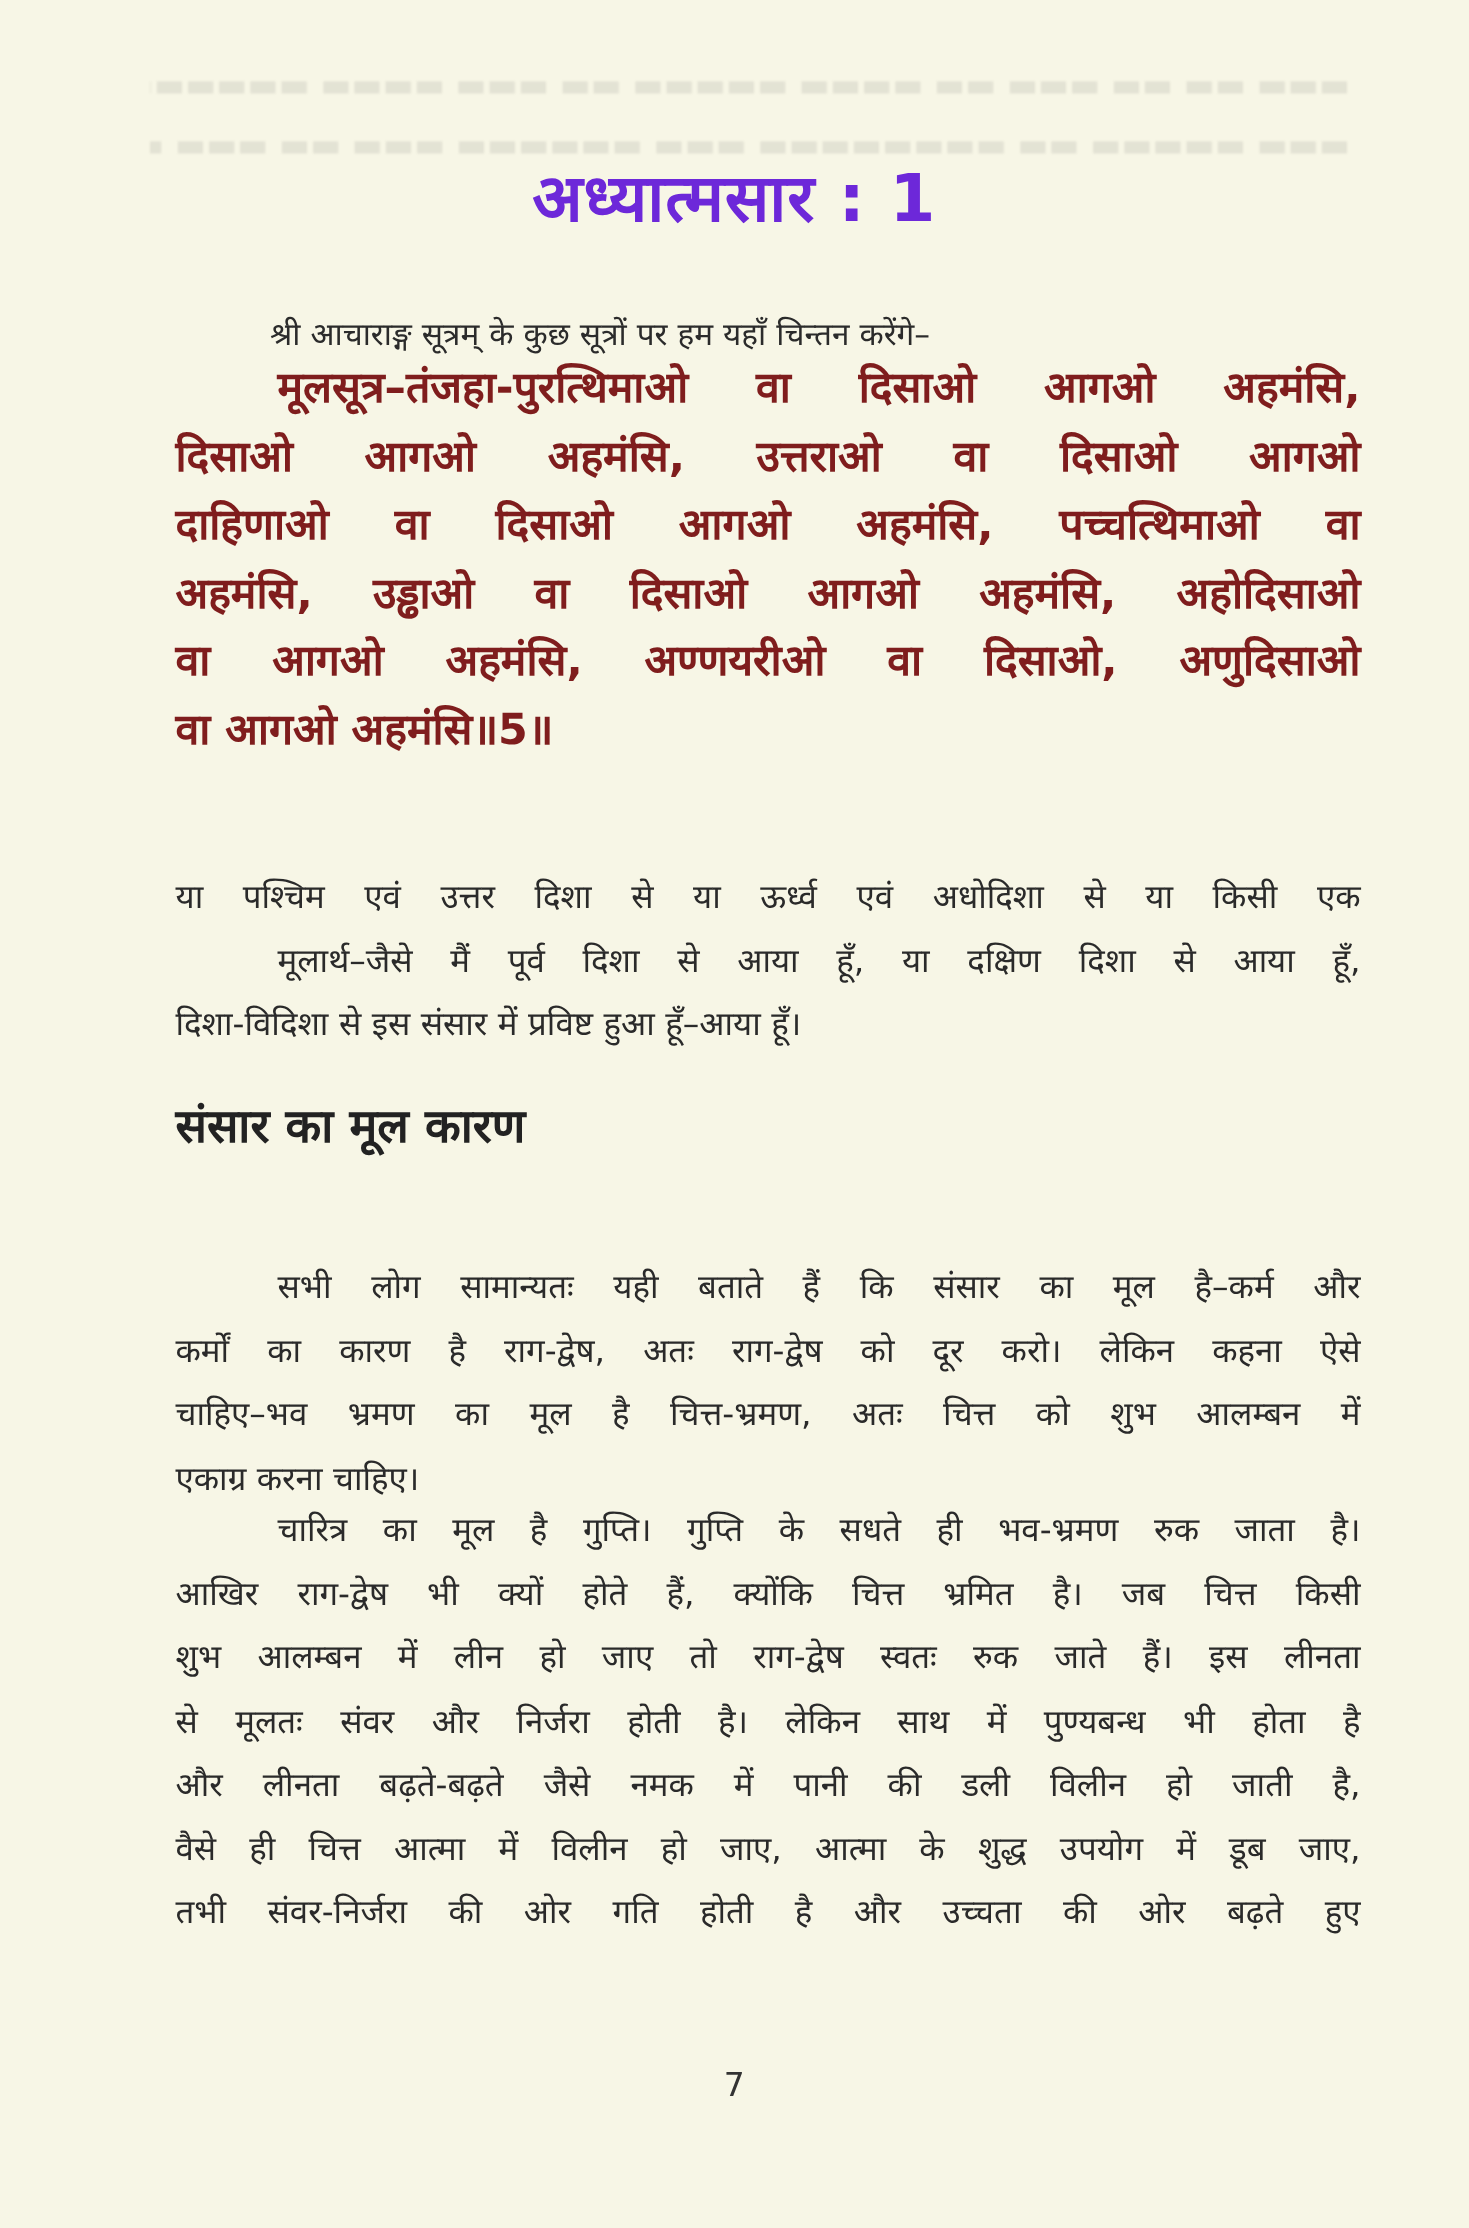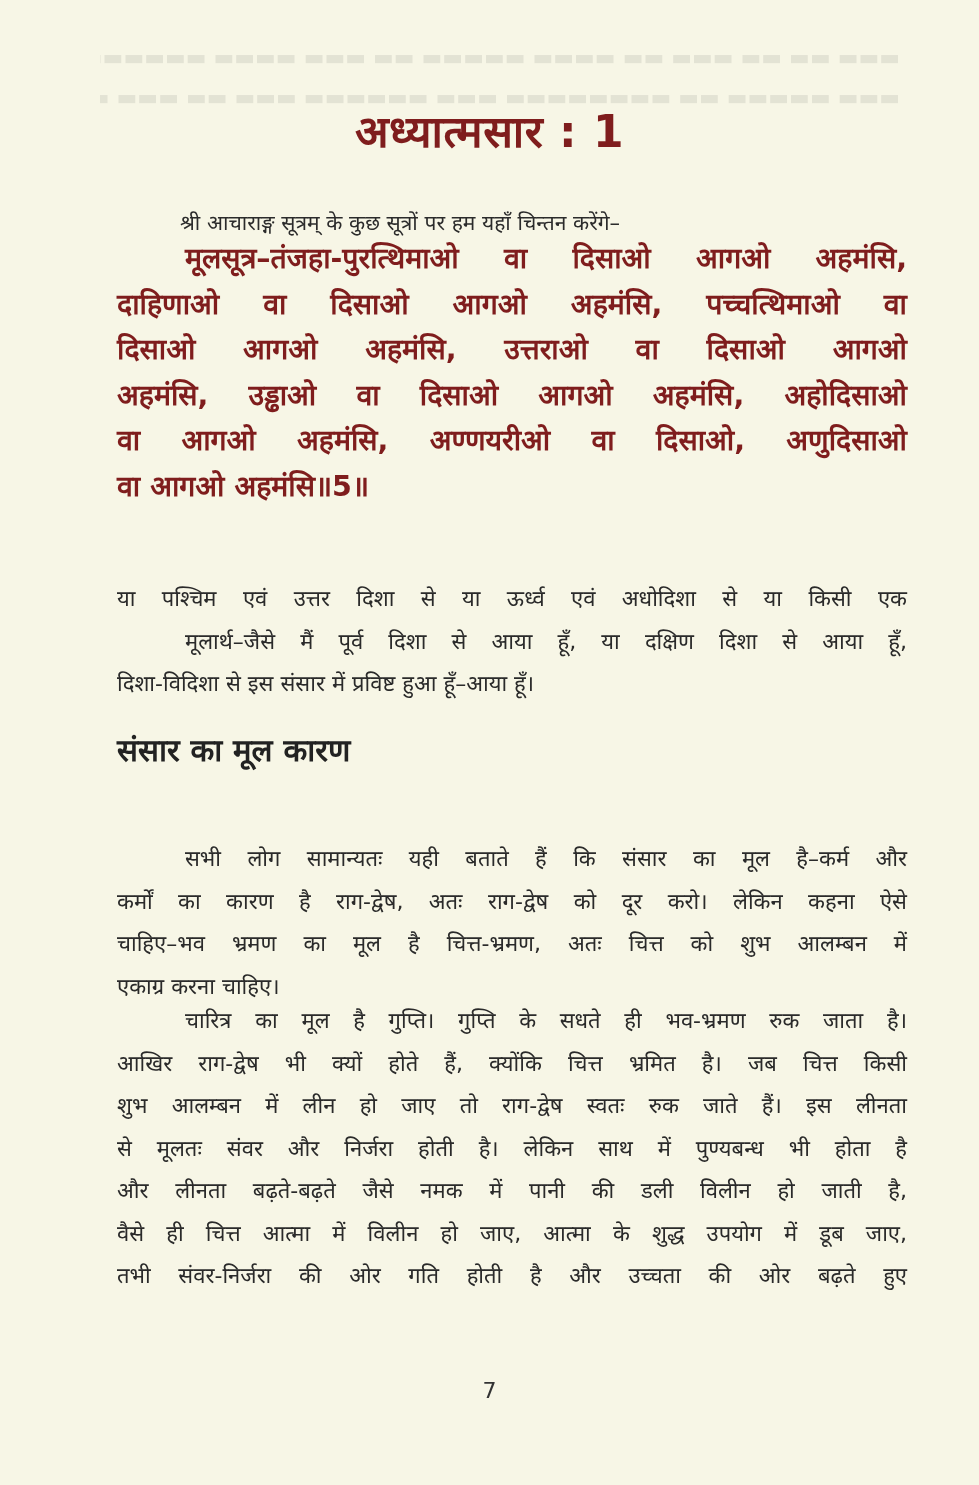--- a/index.html
+++ b/index.html
@@ -28,21 +28,21 @@
       transform: scaleX(-1);
     }
     .page-title {
       position: absolute;
       top: 100px;
       left: 0;
       width: 979px;
       text-align: center;
       font-size: 44px;
       font-weight: bold;
-      color: #7f1d1d;
+      color: #6d28d9;
       letter-spacing: 0.5px;
     }
     .intro {
       position: absolute;
       top: 208px;
       left: 180px;
       font-size: 21px;
       color: #2b2b2b;
     }
     .sutra {
@@ -101,22 +101,22 @@
 
 <div class="bleed" style="top:38px;">▬▬▬ ▬▬ ▬▬ ▬▬▬ ▬▬ ▬▬▬▬ ▬▬▬▬▬ ▬▬ ▬▬▬ ▬▬▬▬ ▬▬▬▬▬▬▬▬ ▬▬ ▬▬▬▬</div>
 <div class="bleed" style="top:78px;">▬▬▬ ▬▬▬▬▬ ▬▬ ▬▬▬▬▬▬▬▬ ▬▬▬ ▬▬▬▬▬▬ ▬▬▬ ▬▬ ▬▬▬ ▬▬▬▬▬▬▬▬</div>
 
 <div class="page-title">अध्यात्मसार : 1</div>
 
 <div class="intro">श्री आचाराङ्ग सूत्रम् के कुछ सूत्रों पर हम यहाँ चिन्तन करेंगे–</div>
 
 <div class="sutra">
   <div class="para-line first" style="padding-left:68px;">मूलसूत्र–तंजहा-पुरत्थिमाओ वा दिसाओ आगओ अहमंसि,</div>
+  <div class="para-line">दिसाओ आगओ अहमंसि, उत्तराओ वा दिसाओ आगओ</div>
   <div class="para-line">दाहिणाओ वा दिसाओ आगओ अहमंसि, पच्चत्थिमाओ वा</div>
-  <div class="para-line">दिसाओ आगओ अहमंसि, उत्तराओ वा दिसाओ आगओ</div>
   <div class="para-line">अहमंसि, उड्ढाओ वा दिसाओ आगओ अहमंसि, अहोदिसाओ</div>
   <div class="para-line">वा आगओ अहमंसि, अण्णयरीओ वा दिसाओ, अणुदिसाओ</div>
   <div class="para-line last">वा आगओ अहमंसि॥5॥</div>
 </div>
 
 <div class="para" style="top:578px;">
   <div class="para-line">या पश्चिम एवं उत्तर दिशा से या ऊर्ध्व एवं अधोदिशा से या किसी एक</div>
   <div class="para-line" style="padding-left:68px;">मूलार्थ–जैसे मैं पूर्व दिशा से आया हूँ, या दक्षिण दिशा से आया हूँ,</div>
   <div class="para-line last">दिशा-विदिशा से इस संसार में प्रविष्ट हुआ हूँ–आया हूँ।</div>
 </div>

